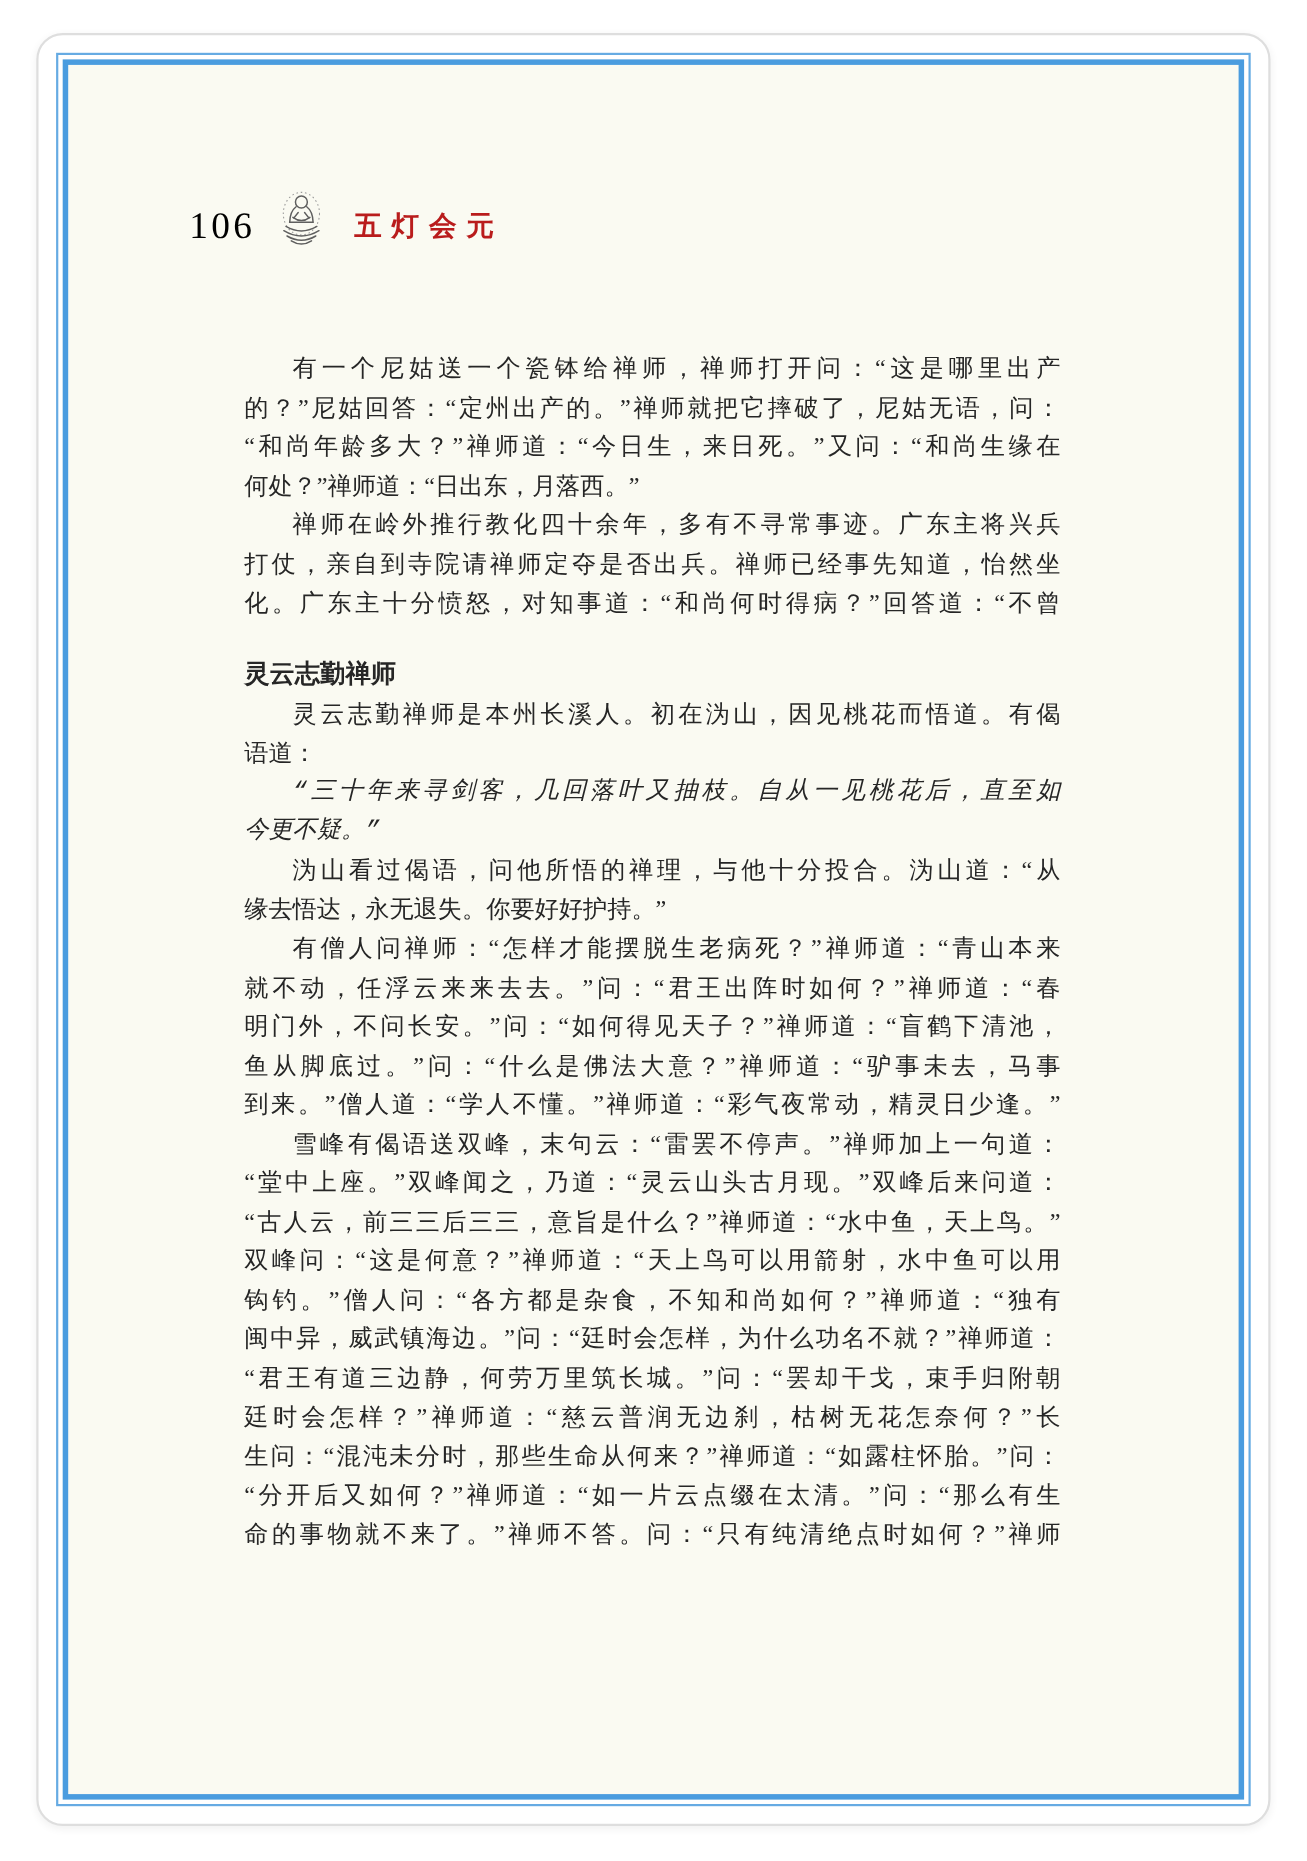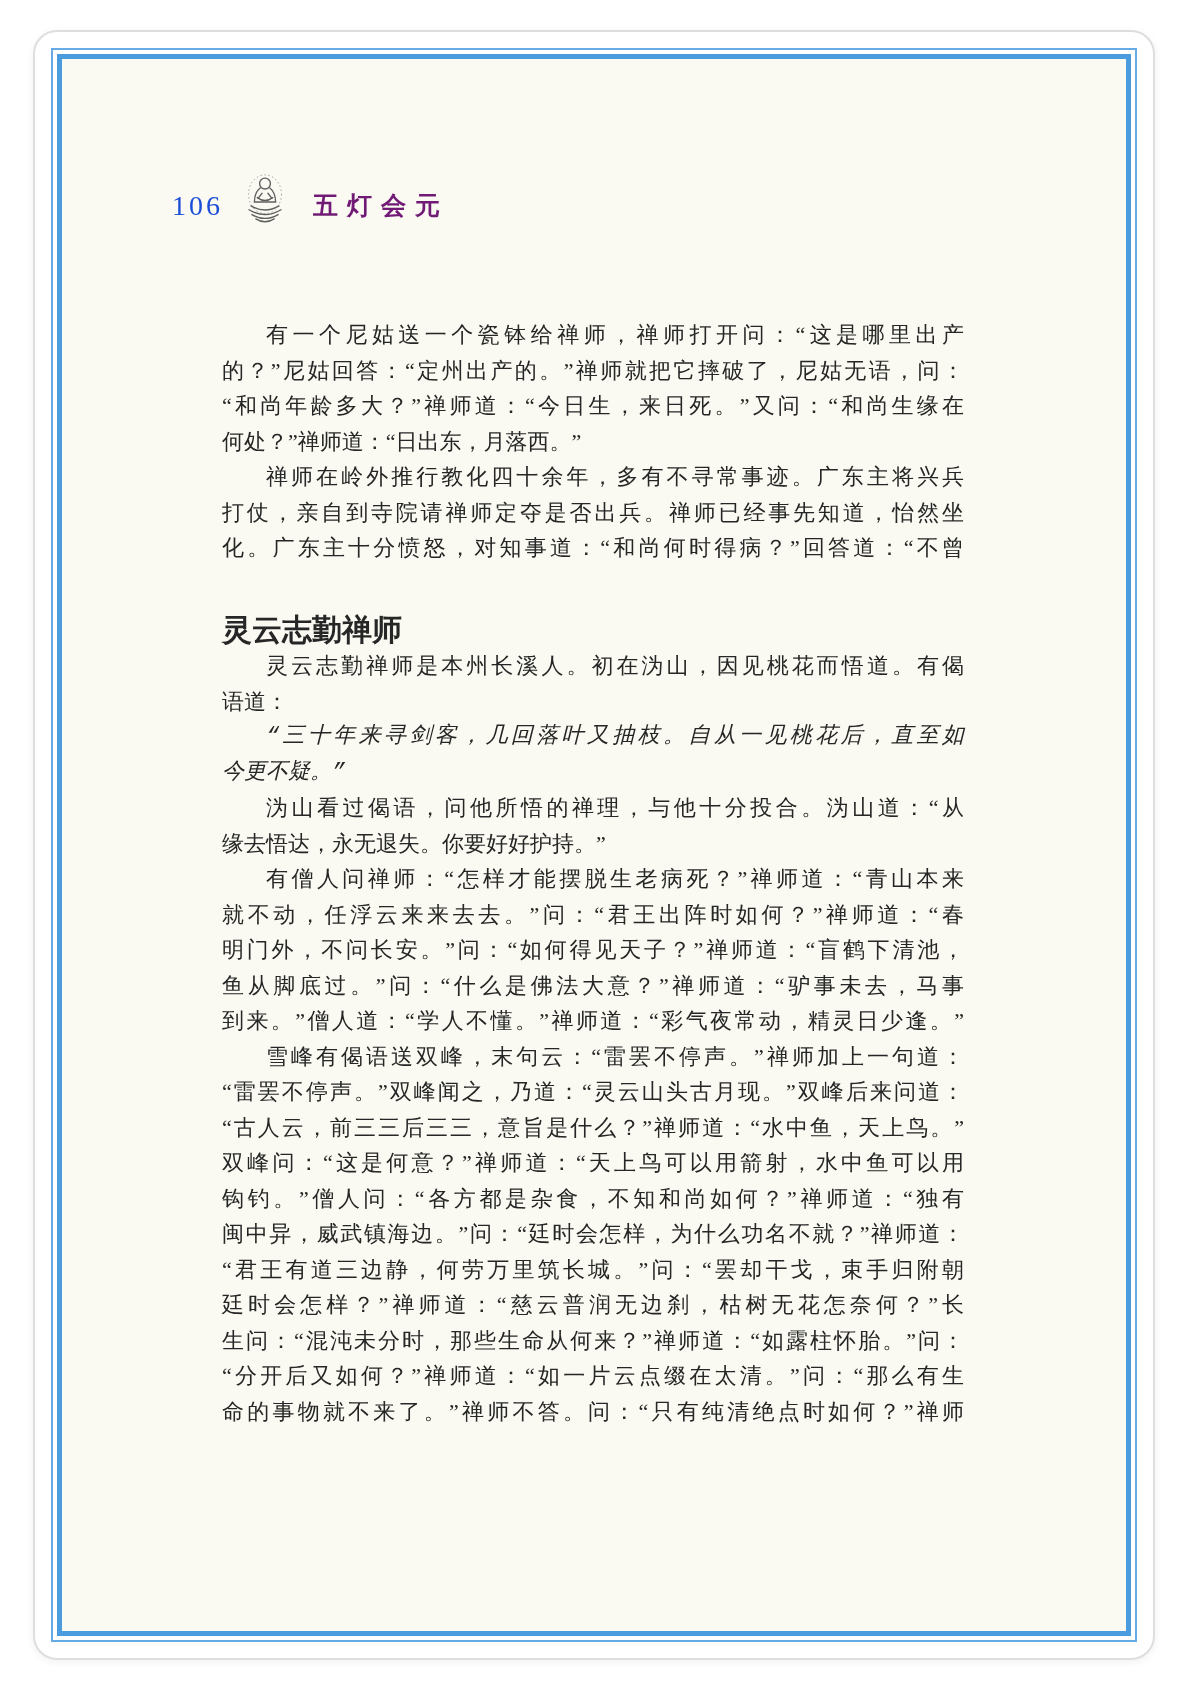--- a/index.html
+++ b/index.html
@@ -37,37 +37,37 @@
   }
   .page-header {
     position: absolute;
     left: 110px; top: 112px;
     height: 60px;
     display: flex;
     align-items: center;
   }
   .page-number {
     font-family: "Liberation Serif", "DejaVu Serif", serif;
-    font-size: 28px;
+    font-size: 34px;
     letter-spacing: 3px;
-    color: #1d4ed8;
+    color: #000000;
     position: relative; top: 5px;
     margin-right: 14px;
   }
   .buddha {
     width: 56px; height: 60px;
     margin-right: 20px;
     flex: 0 0 auto;
   }
   .book-title {
     font-family: "DejaVu Sans", "Liberation Sans", sans-serif;
     font-weight: 700;
     font-size: 25px;
     letter-spacing: 9px;
-    color: #701a75;
+    color: #b91c1c;
     position: relative; top: 4px;
     white-space: nowrap;
   }
   .text-body {
     position: absolute;
     left: 160px; top: 258px;
     width: 742px;
     font-size: 22px;
     line-height: 35.5px;
     color: var(--ink);
@@ -79,22 +79,22 @@
   }
   .tline.full  { text-align-last: justify; text-justify: inter-character; }
   .tline.indent { text-indent: 2em; }
   .tline.kai {
     font-style: italic;
     font-family: Liberation Mono, monospace;
   }
   .tline.heading {
     font-family: Liberation Serif, serif;
     font-weight: 700;
-    font-size: 30px;
-    margin: 46px 0 1px 0;
+    font-size: 23px;
+    margin: 29px 0 1px 0;
     text-align-last: left;
   }
 </style>
 </head>
 <body>
 
 <div class="card">
   <div class="frame-thin"></div>
   <div class="frame-thick">
 
@@ -134,21 +134,21 @@
         <div class="tline indent kai full">“三十年来寻剑客，几回落叶又抽枝。自从一见桃花后，直至如</div>
         <div class="tline kai">今更不疑。”</div>
         <div class="tline indent full">沩山看过偈语，问他所悟的禅理，与他十分投合。沩山道：“从</div>
         <div class="tline">缘去悟达，永无退失。你要好好护持。”</div>
         <div class="tline indent full">有僧人问禅师：“怎样才能摆脱生老病死？”禅师道：“青山本来</div>
         <div class="tline full">就不动，任浮云来来去去。”问：“君王出阵时如何？”禅师道：“春</div>
         <div class="tline full">明门外，不问长安。”问：“如何得见天子？”禅师道：“盲鹤下清池，</div>
         <div class="tline full">鱼从脚底过。”问：“什么是佛法大意？”禅师道：“驴事未去，马事</div>
         <div class="tline full">到来。”僧人道：“学人不懂。”禅师道：“彩气夜常动，精灵日少逢。”</div>
         <div class="tline indent full">雪峰有偈语送双峰，末句云：“雷罢不停声。”禅师加上一句道：</div>
-        <div class="tline full">“雷罢不停声。”双峰闻之，乃道：“灵云山头古月现。”双峰后来问道：</div>
+        <div class="tline full">“堂中上座。”双峰闻之，乃道：“灵云山头古月现。”双峰后来问道：</div>
         <div class="tline full">“古人云，前三三后三三，意旨是什么？”禅师道：“水中鱼，天上鸟。”</div>
         <div class="tline full">双峰问：“这是何意？”禅师道：“天上鸟可以用箭射，水中鱼可以用</div>
         <div class="tline full">钩钓。”僧人问：“各方都是杂食，不知和尚如何？”禅师道：“独有</div>
         <div class="tline full">闽中异，威武镇海边。”问：“廷时会怎样，为什么功名不就？”禅师道：</div>
         <div class="tline full">“君王有道三边静，何劳万里筑长城。”问：“罢却干戈，束手归附朝</div>
         <div class="tline full">廷时会怎样？”禅师道：“慈云普润无边刹，枯树无花怎奈何？”长</div>
         <div class="tline full">生问：“混沌未分时，那些生命从何来？”禅师道：“如露柱怀胎。”问：</div>
         <div class="tline full">“分开后又如何？”禅师道：“如一片云点缀在太清。”问：“那么有生</div>
         <div class="tline full">命的事物就不来了。”禅师不答。问：“只有纯清绝点时如何？”禅师</div>
       </div>

